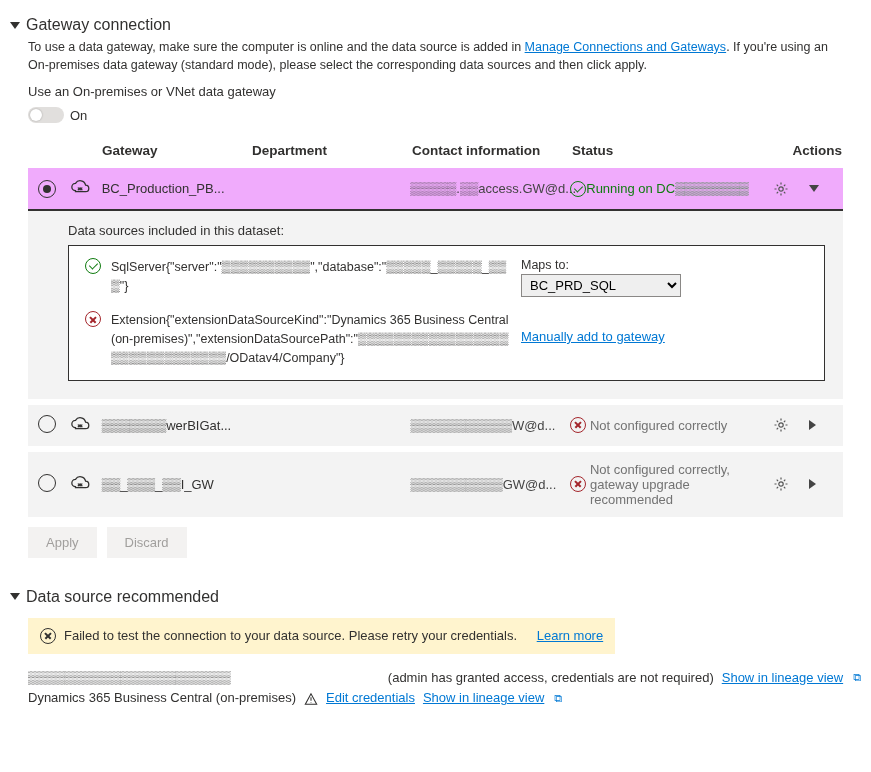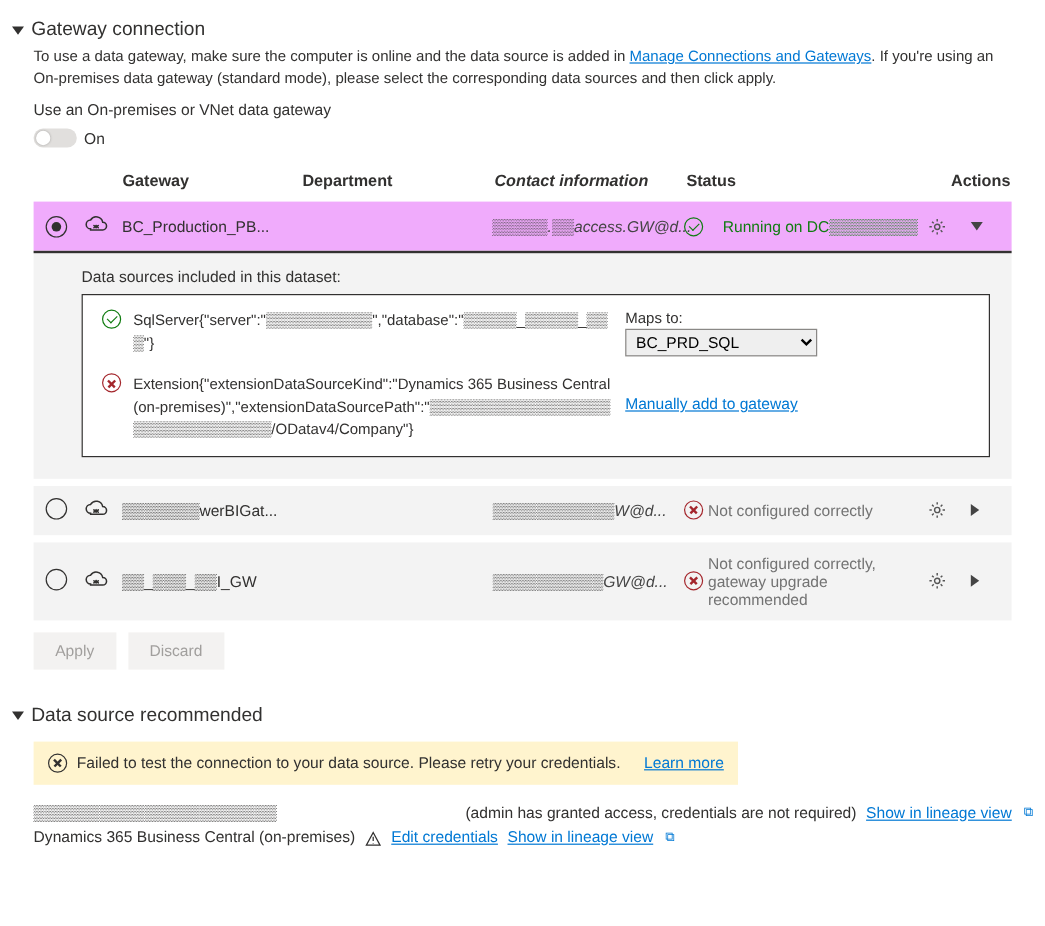--- a/index.html
+++ b/index.html
@@ -61,21 +61,21 @@
   .thead {
     display:flex;
     font-weight:600;
     padding:6px 0 10px 0;
     font-size:13.5px;
   }
   .col-radio { width:42px; }
   .col-icon  { width:32px; }
   .col-gw    { width:150px; }
   .col-dept  { width:160px; }
-  .col-contact { width:160px;font-style:italic; }
+  .col-contact { width:160px; }
   .col-status  { width:200px; }
   .col-actions { width:70px; text-align:right; }
 
   .row {
     display:flex;
     align-items:center;
     background:#f3f3f3;
     padding:10px 0;
     margin-bottom:6px;
   }
@@ -84,21 +84,21 @@
     width:16px;height:16px;border:1px solid #323130;border-radius:50%;
     display:inline-flex;align-items:center;justify-content:center;
     margin-left:10px;
   }
   .radio.checked::after{
     content:"";width:8px;height:8px;background:#323130;border-radius:50%;
   }
   .cloud-icon svg { width:22px; height:18px; }
   .gw-name { font-size:13px; }
   .contact, .dept { font-size:13px; color:#444; }
-  .status-ok { color:#107c10; display:flex; align-items:center; gap:16px; }
+  .status-ok { color:#107c10; display:flex; align-items:center; gap:0; }
   .status-bad{ color:#737373; display:flex; align-items:center; gap:4px; }
   .icon-ok-circle {
     width:14px;height:14px;border:1.5px solid #107c10;border-radius:50%;
     display:inline-flex;align-items:center;justify-content:center;flex:none;
   }
   .icon-ok-circle::after{
     content:"";width:4px;height:7px;border-right:1.5px solid #107c10;border-bottom:1.5px solid #107c10;
     transform:rotate(45deg);margin-top:-2px;
   }
   .icon-x-circle {

